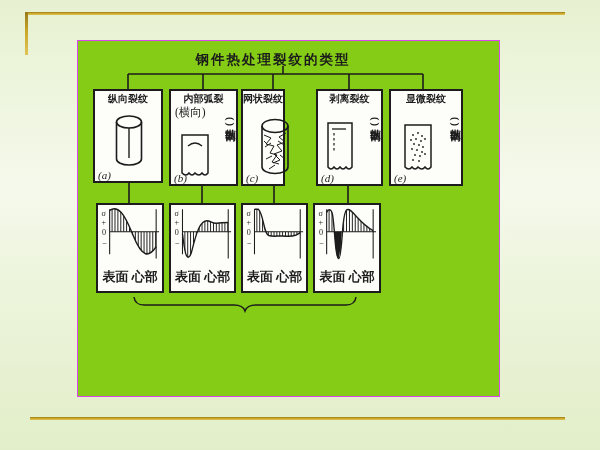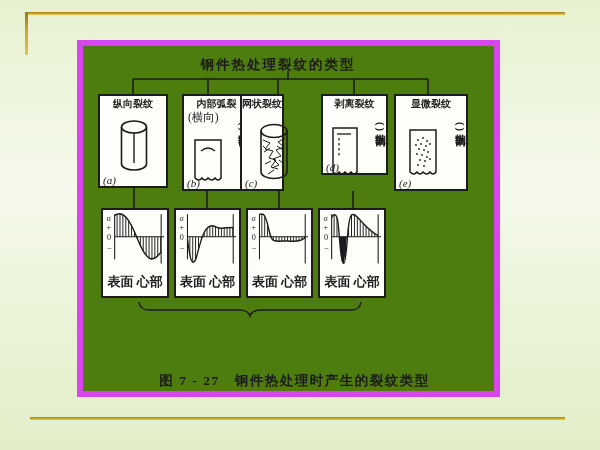--- a/index.html
+++ b/index.html
@@ -4,21 +4,21 @@
 <style>
   html,body{margin:0;padding:0;}
   body{
     width:600px;height:450px;overflow:hidden;position:relative;
     background:linear-gradient(180deg,#e7f1d0 0%,#f5f9ec 42%,#eef5de 60%,#e2eec9 100%);
     font-family:"Liberation Serif","DejaVu Serif",serif;color:#1c1c1c;
   }
   .gold{position:absolute;background:linear-gradient(180deg,#97791a,#c9a727 45%,#e0c456);}
   .panel{
     position:absolute;left:77px;top:40px;width:423px;height:357px;
-    background:#4d7c0f;border:6px solid #d946ef;box-sizing:border-box;
+    background:#84cc16;border:1px solid #d946ef;box-sizing:border-box;
   }
   .overlay{position:absolute;left:0;top:0;pointer-events:none;}
   .fig-title{
     position:absolute;left:60px;top:10px;width:270px;text-align:center;
     font-size:13.5px;font-weight:bold;letter-spacing:2px;white-space:nowrap;
   }
   .tbox{position:absolute;top:48px;border:2px solid #1c1c1c;box-sizing:border-box;background:#fdfdfa;}
   .tlabel{position:absolute;top:1px;left:0;width:100%;text-align:center;font-size:10px;font-weight:bold;white-space:nowrap;}
   .tsub{position:absolute;top:14px;left:4px;font-size:11.5px;font-weight:normal;white-space:nowrap;}
   .vtext{
@@ -71,45 +71,45 @@
     <div class="tlabel">纵向裂纹</div>
     <svg class="tfig" style="left:15px;top:22px;" width="38" height="58" viewBox="0 0 38 58">
       <ellipse class="lineart" cx="19" cy="9" rx="12.5" ry="6" stroke-width="1.6"></ellipse>
       <path class="lineart" d="M6.5 9 V46 M31.5 9 V46" stroke-width="1.6"></path>
       <path class="lineart" d="M6.5 46 A12.5 6 0 0 0 31.5 46" stroke-width="1.6"></path>
       <path class="lineart" d="M19 15 V45" stroke-width="1.4"></path>
     </svg>
     <div class="tag">(a)</div>
   </div>
 
-  <div class="tbox" style="left:91px;width:69px;height:97px;margin-left:8px;">
+  <div class="tbox" style="left:91px;width:69px;height:97px;">
     <div class="tlabel">内部弧裂</div>
     <div class="tsub">(横向)</div>
     <div class="vtext">(纵剖面)</div>
     <svg class="tfig" style="left:7px;top:42px;" width="34" height="48" viewBox="0 0 34 48">
       <path class="lineart" d="M4 2 H30 V40 Q27 44 24 40 Q21 44 17 40 Q14 44 11 40 Q8 44 4 40 Z" stroke-width="1.5"></path>
       <path class="lineart" d="M10 13 Q17 7 24 13" stroke-width="1.3"></path>
     </svg>
     <div class="tag">(b)</div>
   </div>
 
-  <div class="tbox" style="left:157px;width:44px;height:97px;">
+  <div class="tbox" style="left:163px;width:44px;height:97px;">
     <div class="tlabel">网状裂纹</div>
     <svg class="tfig" style="left:13px;top:26px;" width="38" height="62" viewBox="0 0 38 62">
       <ellipse class="lineart" cx="19" cy="9" rx="13" ry="6.5" stroke-width="1.6"></ellipse>
       <path class="lineart" d="M6 9 V50 M32 9 V50" stroke-width="1.6"></path>
       <path class="lineart" d="M6 50 A13 6.5 0 0 0 32 50" stroke-width="1.6"></path>
       <path class="lineart" d="M8 18 l7 3 l-5 6 l8 2 l-4 7 l7 2 l-5 7 l7 2" stroke-width="1"></path>
       <path class="lineart" d="M30 16 l-7 4 l6 5 l-8 3 l5 6 l-8 3 l6 6 l-7 3" stroke-width="1"></path>
       <path class="lineart" d="M9 30 l6 -4 M22 24 l6 4 M10 42 l6 -3 M24 38 l5 4 M13 52 l6 -4 M8 24 l4 4" stroke-width="1"></path>
     </svg>
     <div class="tag">(c)</div>
   </div>
 
-  <div class="tbox" style="left:238px;width:67px;height:81px;">
+  <div class="tbox" style="left:238px;width:67px;height:97px;">
     <div class="tlabel">剥离裂纹</div>
     <div class="vtext">(纵剖面)</div>
     <svg class="tfig" style="left:7px;top:30px;" width="30" height="54" viewBox="0 0 30 54">
       <path class="lineart" d="M3 2 H27 V46 Q24 50 21 46 Q18 50 15 46 Q12 50 9 46 Q6 50 3 46 Z" stroke-width="1.5"></path>
       <path class="lineart" d="M7 8 H21" stroke-width="1.3"></path>
       <path class="lineart" d="M9 12 V30" stroke-width="1.2" stroke-dasharray="2.5 2.5"></path>
     </svg>
     <div class="tag">(d)</div>
   </div>
 
@@ -188,15 +188,14 @@
       <text class="ax" x="3" y="27.5">0</text>
       <text class="ax" x="3" y="38">−</text>
       <path class="thin" d="M11 3 V45 M11 24 H62 M59 3 V49"></path>
       <path fill="url(#hatch)" stroke="none" d="M11 6 C12.5 3 15 2.5 16.5 6 C18 10 18.5 20 19.5 30 C20.5 42 22 49 23.5 49 C25 49 26 40 27 28 C28 14 29.5 4.5 32 3.5 C35 2.5 38 6 42 10 C47 15 53 20 59 23 L59 24 L11 24 Z"></path>
       <path fill="#1c1c1c" stroke="none" d="M19 24 C19.5 32 20.5 44 22 48.5 C23.5 50 24.5 46 25.5 36 L26.5 24 Z"></path>
       <path class="curve" d="M11 6 C12.5 3 15 2.5 16.5 6 C18 10 18.5 20 19.5 30 C20.5 42 22 49 23.5 49 C25 49 26 40 27 28 C28 14 29.5 4.5 32 3.5 C35 2.5 38 6 42 10 C47 15 53 20 59 23"></path>
     </svg>
     <div class="xlab">表面 心部</div>
   </div>
 
-  <div class="caption">图 7 - 27　钢件热处理时产生的裂纹类型</div>
 
 </div>
 
 </body></html>

